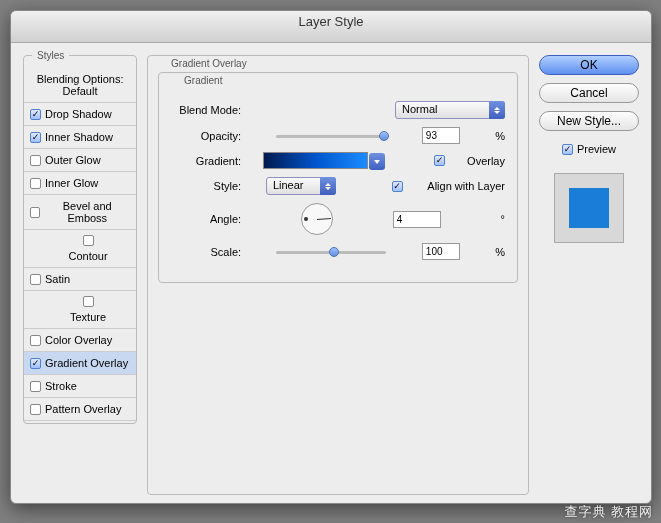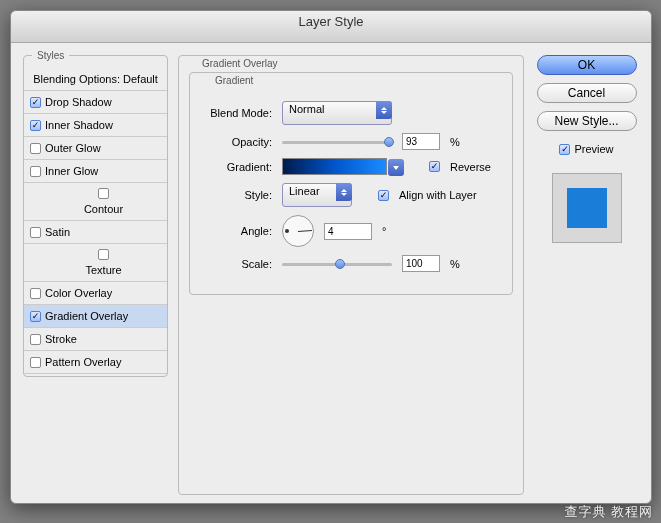--- a/index.html
+++ b/index.html
@@ -14,23 +14,23 @@
 .sidebar-item { padding: 5px 6px; display: flex; align-items: center; gap: 4px; cursor: default; }
 .sidebar-item.selected { background: #c8d8f0; }
 .sidebar-item.indent { padding-left: 22px; flex-direction: column; }
 .sidebar-header { padding: 5px 6px; border-bottom: 1px solid #ccc; }
 .sidebar-sep { border-bottom: 1px solid #ccc; text-align: center; }
 .chk { width: 11px; height: 11px; border: 1px solid #888; border-radius: 2px; background: #fff; display: inline-flex; align-items: center; justify-content: center; font-size: 9px; line-height: 1; color: #000; }
 .chk.on { background: linear-gradient(#e0e8ff,#a0c0ff); border-color: #5080d0; }
 .main { flex: 1; }
 .main .fset { padding: 8px 10px 62px 10px; height: 440px; }
 .inner-fset { border: 1px solid #bbb; border-radius: 4px; padding: 8px 12px 14px 12px; margin-top: -4px; }
-.row { display: flex; align-items: center; margin: 8px 0; gap: 10px; }
+.row { display: flex; align-items: center; margin: 8px 0; gap: 22px; justify-content: space-between; }
 .lbl { width: 70px; text-align: right; font-size: 11px; }
-.select { appearance: none; background: linear-gradient(#fafafa,#e0e0e0); border: 1px solid #9090c0; border-radius: 3px; padding: 1px 6px; font-size: 11px; height: 24px; position: relative; }
+.select { appearance: none; background: linear-gradient(#fafafa,#e0e0e0); border: 1px solid #9090c0; border-radius: 3px; padding: 1px 6px; font-size: 11px; height: 18px; position: relative; }
 .sel-wrap { position: relative; display: inline-block; }
 .sel-arrow { position: absolute; right: 0; top: 0; width: 16px; height: 18px; background: linear-gradient(#7090e0,#4060c0); border-radius: 0 3px 3px 0; display: flex; flex-direction: column; align-items: center; justify-content: center; gap: 1px; }
 .sel-arrow::before, .sel-arrow::after { content: ""; border-left: 3px solid transparent; border-right: 3px solid transparent; }
 .sel-arrow::before { border-bottom: 3px solid #fff; }
 .sel-arrow::after { border-top: 3px solid #fff; }
 .slider { position: relative; height: 14px; width: 110px; }
 .slider-track { position: absolute; top: 6px; left: 0; right: 0; height: 3px; background: #bbb; border-radius: 2px; }
 .slider-thumb { position: absolute; top: 2px; width: 10px; height: 10px; background: linear-gradient(#a0c0ff,#6090e0); border: 1px solid #5070b0; border-radius: 50%; }
 .num-input { width: 38px; height: 17px; border: 1px solid #999; background: #fff; font-size: 10px; padding: 0 3px; text-align: left; }
 .grad-swatch { width: 105px; height: 17px; background: linear-gradient(to right, #001a4d, #0055cc, #1a8cff); border: 1px solid #888; position: relative; }
@@ -69,20 +69,24 @@
               <span>Inner Shadow</span>
             </div>
             <div class="sidebar-item sidebar-sep">
               <span class="chk"></span>
               <span>Outer Glow</span>
             </div>
             <div class="sidebar-item sidebar-sep">
               <span class="chk"></span>
               <span>Inner Glow</span>
             </div>
+            <div class="sidebar-item sidebar-sep">
+              <span class="chk"></span>
+              <span>Bevel and Emboss</span>
+            </div>
             <div class="sidebar-item sidebar-sep indent">
               <span class="chk"></span>
               <span>Contour</span>
             </div>
             <div class="sidebar-item sidebar-sep">
               <span class="chk"></span>
               <span>Satin</span>
             </div>
             <div class="sidebar-item sidebar-sep indent">
               <span class="chk"></span>
@@ -132,21 +136,21 @@
             <span class="small-txt">%</span>
           </div>
 
           <div class="row">
             <span class="lbl">Gradient:</span>
             <div class="grad-swatch">
               <span class="grad-arrow"></span>
             </div>
             <span style="width:22px"></span>
             <span class="chk on">✓</span>
-            <span class="small-txt">Reverse</span>
+            <span class="small-txt">Overlay</span>
           </div>
 
           <div class="row">
             <span class="lbl">Style:</span>
             <span class="sel-wrap">
               <span class="select" style="width:70px;display:inline-block">Linear</span>
               <span class="sel-arrow"></span>
             </span>
             <span style="width:6px"></span>
             <span class="chk on">✓</span>

